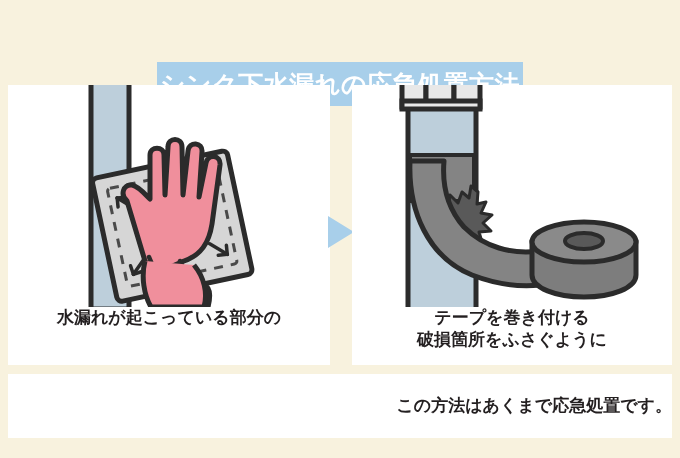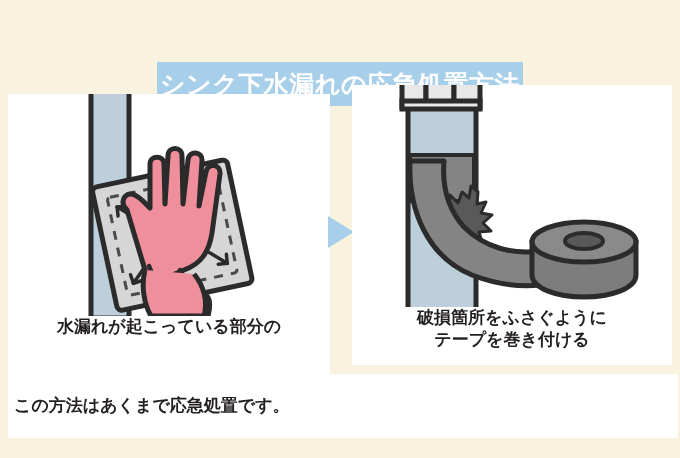--- a/index.html
+++ b/index.html
@@ -42,21 +42,21 @@
     white-space: nowrap;
   }
 
   
   .panel {
     position: absolute;
     top: 85px;
     height: 280px;
     background: #ffffff;
   }
-  .panel-left  { left: 8px;   width: 322px; margin-top: 9px; }
+  .panel-left  { left: 8px;   width: 322px; }
   .panel-right { left: 352px; width: 320px; }
 
   .panel-art {
     position: absolute;
     left: 0;
     top: 0;
     width: 100%;
     height: 222px;
     overflow: hidden;
   }
@@ -87,23 +87,22 @@
   
   .footer-note {
     position: absolute;
     left: 8px;
     top: 374px;
     width: 664px;
     height: 64px;
     background: #ffffff;
     display: flex;
     flex-direction: column;
-    align-items: flex-start;
+    align-items: flex-end;
     justify-content: center;
-    padding-left: 6px;
   }
   .footer-line {
     display: block;
     color: #231f20;
     font-size: 17px;
     font-weight: bold;
     line-height: 1.4;
     white-space: nowrap;
     text-align: center;
   }
@@ -215,22 +214,22 @@
                  C96,124 90,100 92,76 Z" fill="#848484" stroke="#2b2b2b" stroke-width="5" stroke-linejoin="round"></path>
 
         <g>
           <path d="M180,156 L180,190 C180,203 204,212 232,212 C260,212 284,203 284,190 L284,156 Z" fill="#7d7d7d" stroke="#2b2b2b" stroke-width="5" stroke-linejoin="round"></path>
           <ellipse cx="232" cy="157" rx="52" ry="20" fill="#8a8a8a" stroke="#2b2b2b" stroke-width="5"></ellipse>
           <ellipse cx="232" cy="156" rx="19" ry="8" fill="#595959" stroke="#2b2b2b" stroke-width="4"></ellipse>
         </g>
       </svg>
     </div>
     <div class="panel-caption">
+      <span class="cap-line">テープを巻き付ける</span>
       <span class="cap-line">破損箇所をふさぐように</span>
-      <span class="cap-line">テープを巻き付ける</span>
     </div>
   </div>
 
   <div class="footer-note">
     <span class="footer-line">この方法はあくまで応急処置です。</span>
   </div>
 
 </div>
 
 </body></html>

